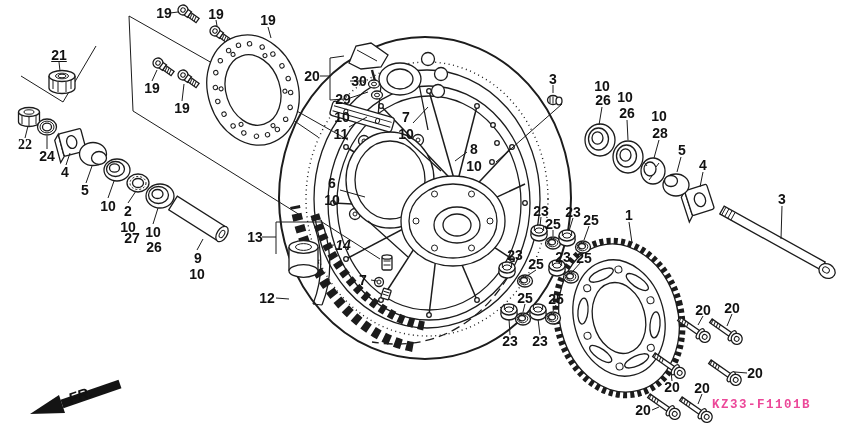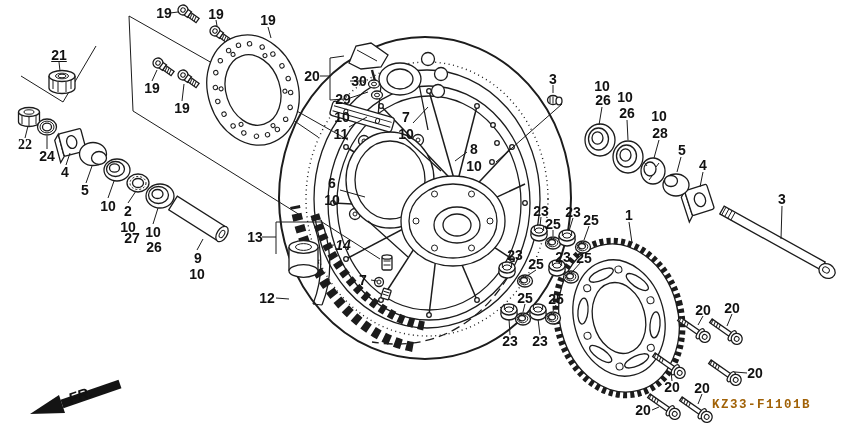--- a/index.html
+++ b/index.html
@@ -4,21 +4,21 @@
 <style>
   html,body{margin:0;padding:0;background:#fff;}
   .stage{position:relative;width:850px;height:425px;background:#fff;overflow:hidden;
          font-family:"Liberation Sans",sans-serif;}
   .stage svg{position:absolute;left:0;top:0;}
   #labels-layer{position:absolute;left:0;top:0;width:752px;height:425px;pointer-events:none;}
   .part-label{position:absolute;transform:translate(-50%,-50%);
               font:bold 14px "Liberation Sans",sans-serif;color:#111;white-space:nowrap;
               background:rgba(255,255,255,.0);line-height:1;}
   .part-code{position:absolute;left:712px;top:398px;
-             font:bold 12.5px "Liberation Mono",monospace;letter-spacing:1.5px;color:#a16207;}
+             font:bold 12.5px "Liberation Mono",monospace;letter-spacing:1.5px;color:#ec4899;}
   
   .fw{fill:#fff;stroke:#1c1c1c;stroke-width:1.3;}
   .ln{fill:none;stroke:#1c1c1c;stroke-width:1.3;}
   .th{fill:none;stroke:#1c1c1c;stroke-width:1;}
   .fb{fill:#141414;stroke:none;}
   .dot{fill:none;stroke:#1c1c1c;stroke-width:1.4;stroke-dasharray:1 3.5;}
   .kd{fill:none;stroke:#1c1c1c;stroke-dasharray:7 5;}
   .frtext{font:italic bold 15px "Liberation Sans",sans-serif;fill:#111;}
 </style>
 </head>

